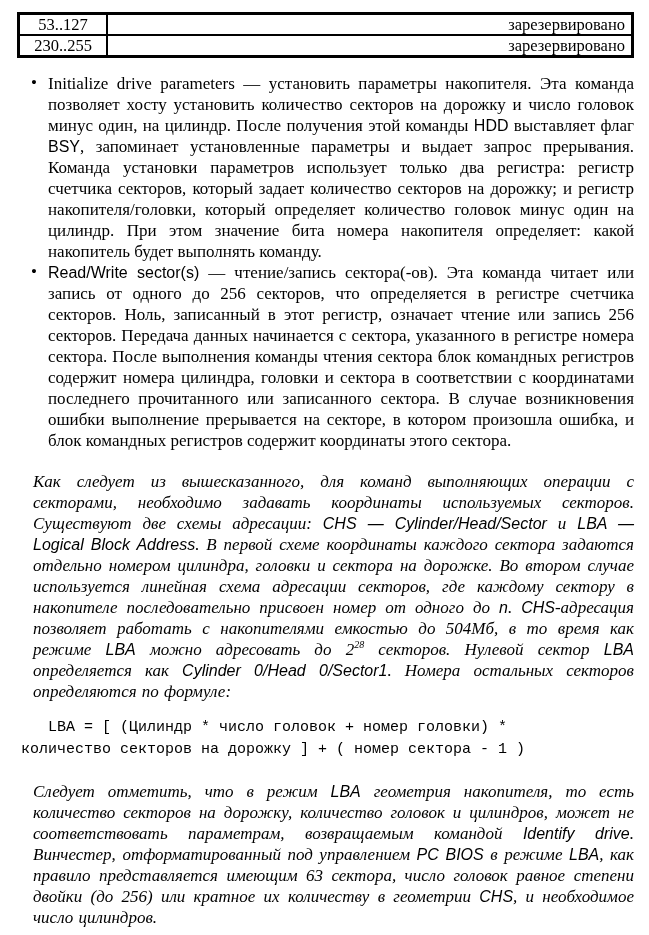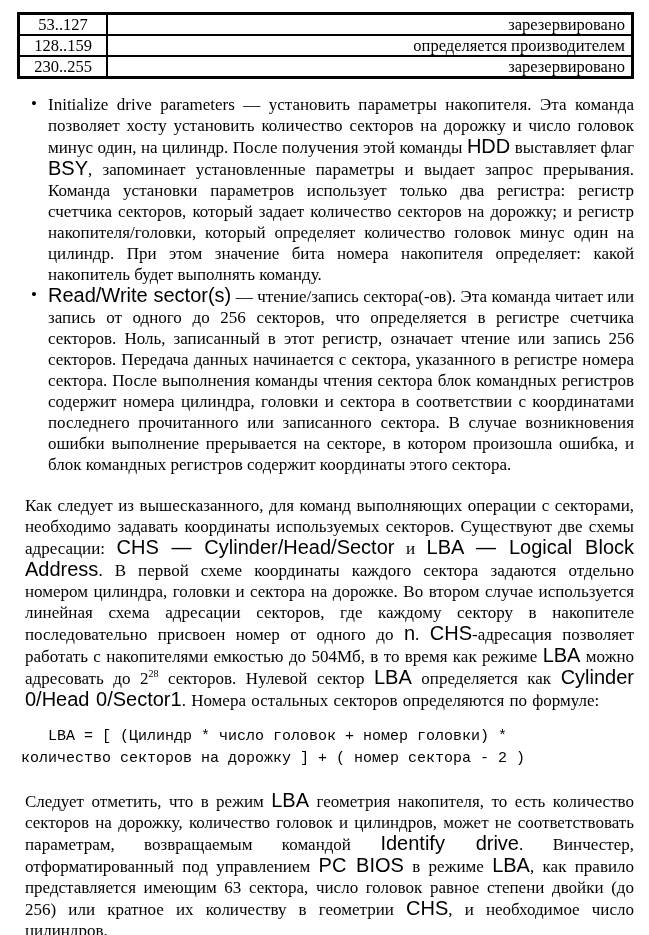--- a/index.html
+++ b/index.html
@@ -53,55 +53,52 @@
     padding-left: 31px;
     text-align: justify;
   }
   ul.bullets .marker {
     position: absolute;
     left: 14px;
     top: -1px;
   }
   
   p.para {
-    margin: 20px 0 0 8px;
+    margin: 20px 0 0 16px;
     text-align: justify;
     word-spacing: 1px;
+    font-style: italic;
   }
   
   pre.formula {
     font-family: "Liberation Mono", monospace;
     font-size: 15px;
     line-height: 22px;
     margin: 15px 0 0 4px;
     white-space: pre;
   }
   
   .seg-ru { font-family: "Liberation Serif", serif; }
-  .seg-lat { font-family: "Liberation Sans", sans-serif; font-size: 20px; }
+  .seg-lat { font-family: "Liberation Sans", sans-serif; font-size: 16px; }
   sup.seg-sup {
     font-family: "Liberation Serif", serif;
     font-size: 10px;
     line-height: 0;
   }
 </style>
 </head>
 <body>
 
 <div class="page">
 
   <table class="codes">
     <tbody>
       <tr>
         <td class="c1">53..127</td>
         <td class="c2">зарезервировано</td>
-      </tr>
-      <tr>
-        <td class="c1">128..159</td>
-        <td class="c2">определяется производителем</td>
       </tr>
       <tr>
         <td class="c1">230..255</td>
         <td class="c2">зарезервировано</td>
       </tr>
     </tbody>
   </table>
 
   <ul class="bullets">
     <li>
@@ -110,17 +107,17 @@
     </li>
     <li>
       <span class="marker">•</span>
       <span class="li-text"><span class="seg-lat">Read/Write sector(s)</span><span class="seg-ru"> — чтение/запись сектора(-ов). Эта команда читает или запись от одного до 256 секторов, что определяется в регистре счетчика секторов. Ноль, записанный в этот регистр, означает чтение или запись 256 секторов. Передача данных начинается с сектора, указанного в регистре номера сектора. После выполнения команды чтения сектора блок командных регистров содержит номера цилиндра, головки и сектора в соответствии с координатами последнего прочитанного или записанного сектора. В случае возникновения ошибки выполнение прерывается на секторе, в котором произошла ошибка, и блок командных регистров содержит координаты этого сектора.</span></span>
     </li>
   </ul>
 
   <p class="para"><span class="seg-ru">Как следует из вышесказанного, для команд выполняющих операции с секторами, необходимо задавать координаты используемых секторов. Существуют две схемы адресации: </span><span class="seg-lat">CHS — Cylinder/Head/Sector</span><span class="seg-ru"> и </span><span class="seg-lat">LBA — Logical Block Address</span><span class="seg-ru">. В первой схеме координаты каждого сектора задаются отдельно номером цилиндра, головки и сектора на дорожке. Во втором случае используется линейная схема адресации секторов, где каждому сектору в накопителе последовательно присвоен номер от одного до </span><span class="seg-lat">n</span><span class="seg-ru">. </span><span class="seg-lat">CHS</span><span class="seg-ru">-адресация позволяет работать с накопителями емкостью до 504Мб, в то время как режиме </span><span class="seg-lat">LBA</span><span class="seg-ru"> можно адресовать до 2</span><sup class="seg-sup">28</sup><span class="seg-ru"> секторов. Нулевой сектор </span><span class="seg-lat">LBA</span><span class="seg-ru"> определяется как </span><span class="seg-lat">Cylinder 0/Head 0/Sector1</span><span class="seg-ru">. Номера остальных секторов определяются по формуле:</span></p>
 
   <pre class="formula">   LBA = [ (Цилиндр * число головок + номер головки) *
-количество секторов на дорожку ] + ( номер сектора - 2 )</pre>
+количество секторов на дорожку ] + ( номер сектора - 1 )</pre>
 
   <p class="para"><span class="seg-ru">Следует отметить, что в режим </span><span class="seg-lat">LBA</span><span class="seg-ru"> геометрия накопителя, то есть количество секторов на дорожку, количество головок и цилиндров, может не соответствовать параметрам, возвращаемым командой </span><span class="seg-lat">Identify drive</span><span class="seg-ru">. Винчестер, отформатированный под управлением </span><span class="seg-lat">PC BIOS</span><span class="seg-ru"> в режиме </span><span class="seg-lat">LBA</span><span class="seg-ru">, как правило представляется имеющим 63 сектора, число головок равное степени двойки (до 256) или кратное их количеству в геометрии </span><span class="seg-lat">CHS</span><span class="seg-ru">, и необходимое число цилиндров.</span></p>
 
 </div>
 
 </body></html>

